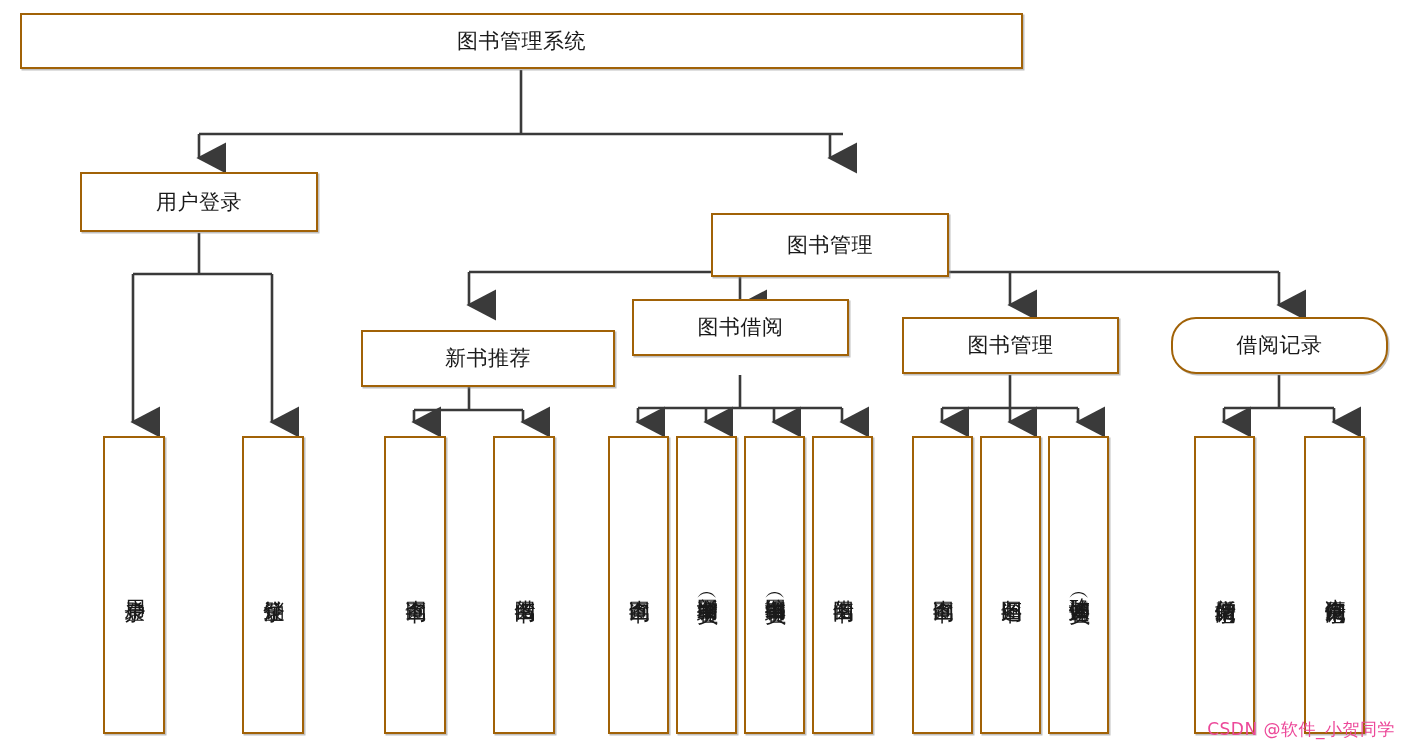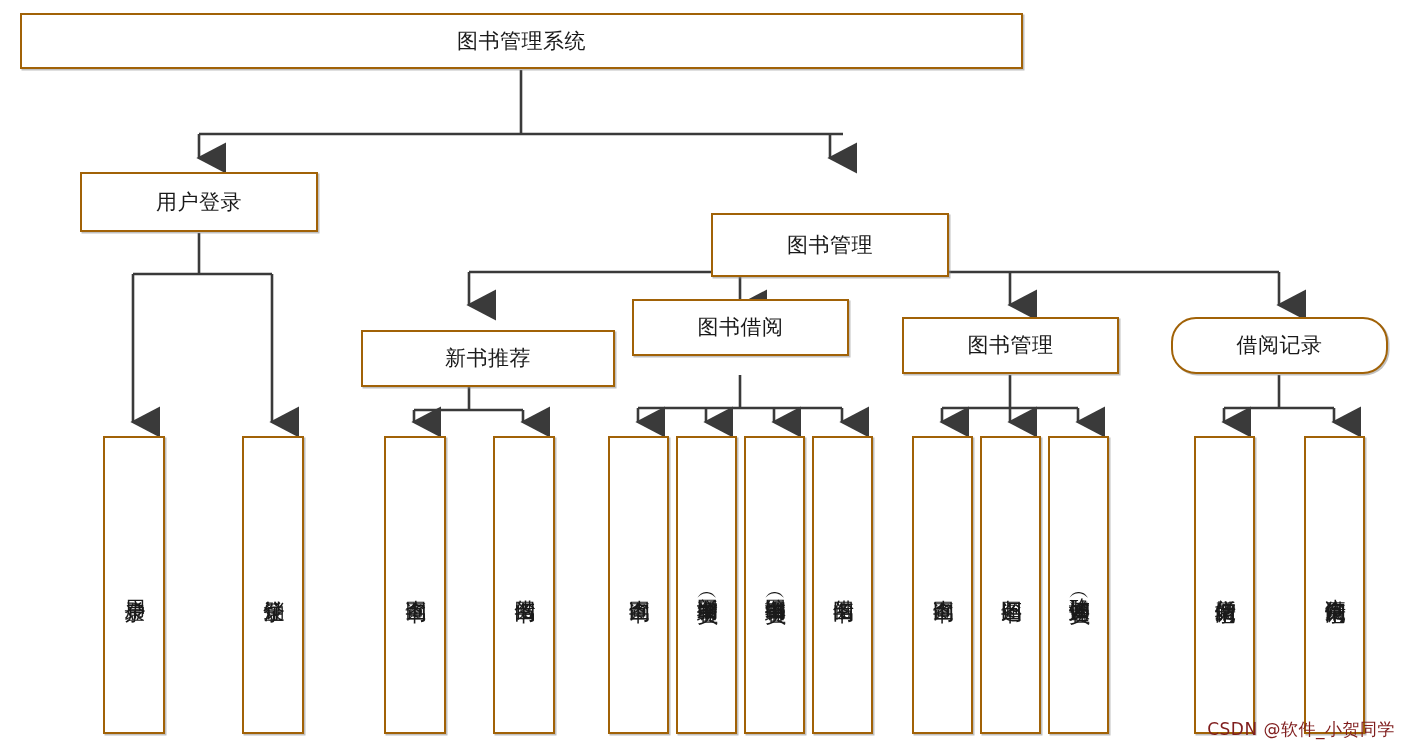--- a/index.html
+++ b/index.html
@@ -62,21 +62,21 @@
     font-size: 21px;
     line-height: 1.04;
     letter-spacing: 1px;
     max-height: 270px;
   }
   #watermark {
     position: absolute;
     right: 10px;
     bottom: 6px;
     font-size: 17px;
-    color: #7f1d1d;
+    color: #ec4899;
     letter-spacing: 0.5px;
     z-index: 5;
     white-space: nowrap;
   }
 </style>
 </head>
 <body>
 
 <div id="canvas">
 

